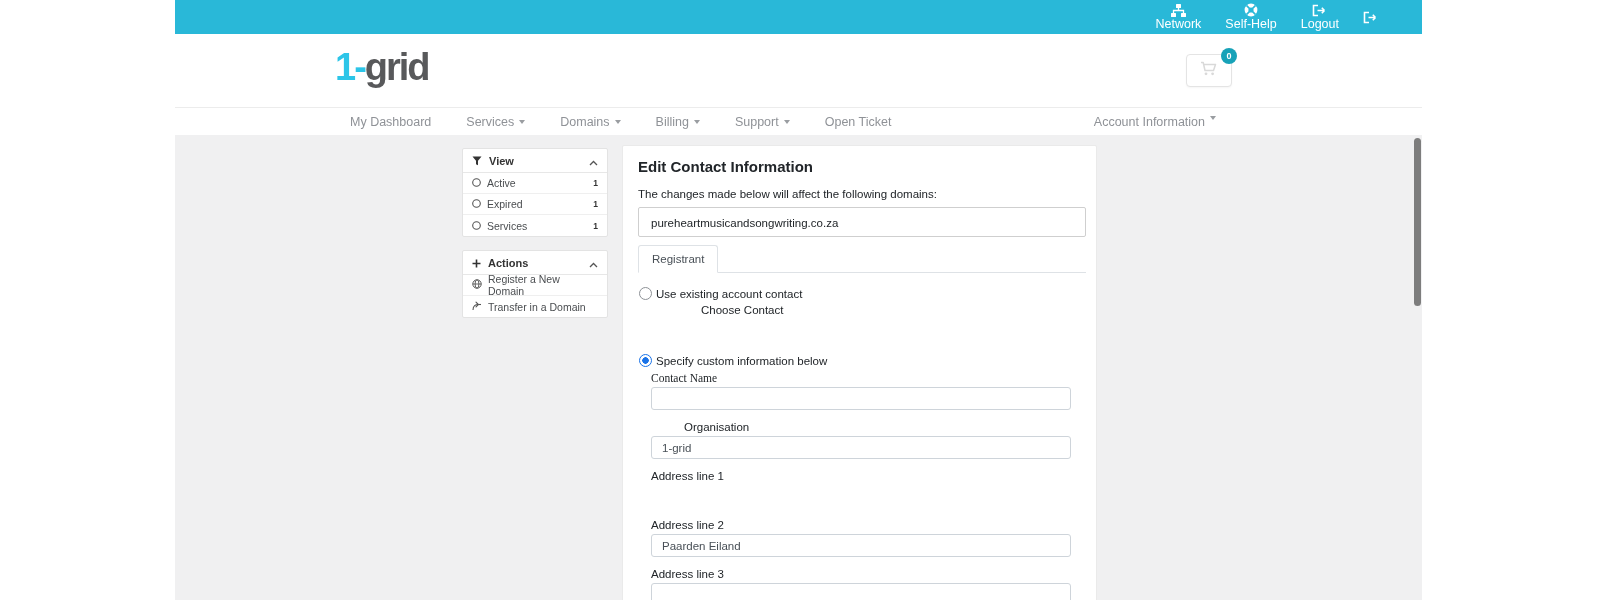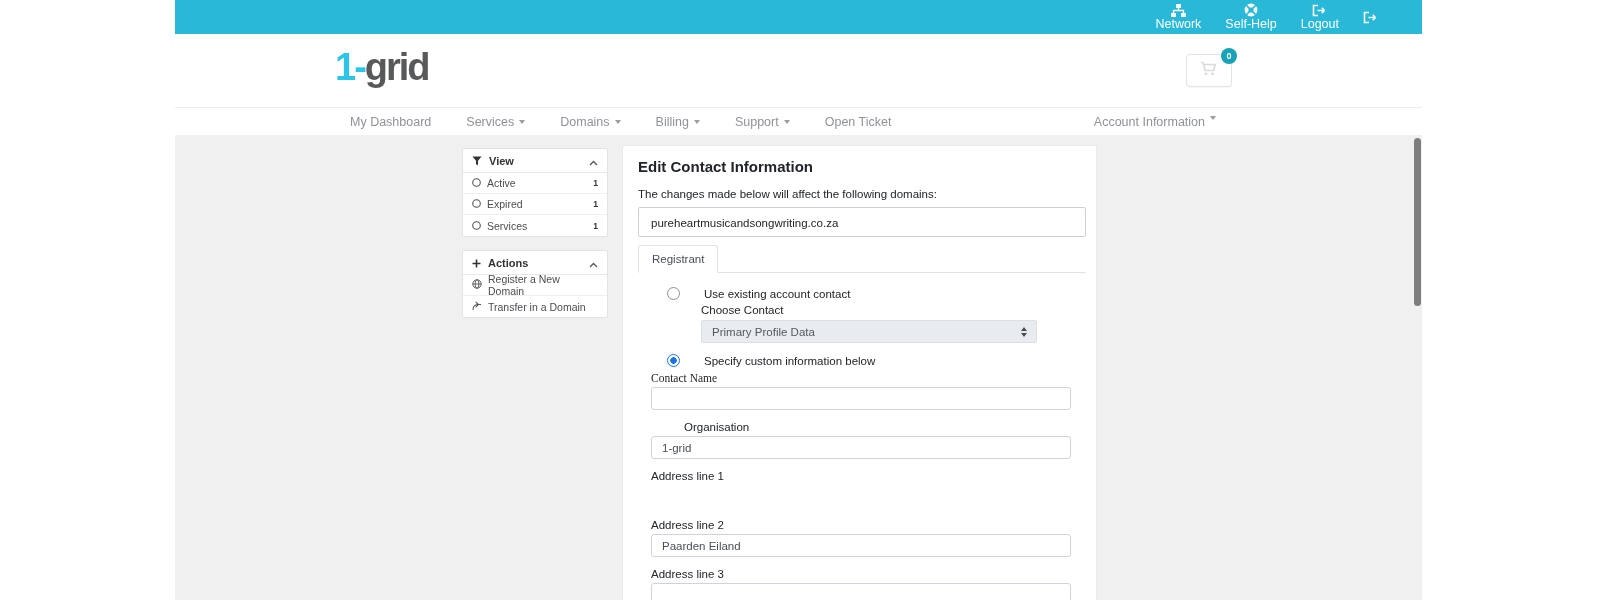--- a/index.html
+++ b/index.html
@@ -53,21 +53,21 @@
   .mc-title { position:absolute; left:15px; top:12px; font-size:15px; font-weight:700; color:#212529; }
   .mc-desc  { position:absolute; left:15px; top:42px; font-size:11.5px; color:#212529; }
   .listbox  { position:absolute; left:15px; top:61px; width:448px; height:30px; background:#fff;
               border:1px solid #cfcfcf; border-radius:2px; overflow:hidden; }
   .listbox .opt { height:30px; line-height:30px; padding-left:12px; font-size:11.5px; color:#212529; cursor:pointer; }
   .tabs { position:absolute; left:15px; top:99px; width:448px; height:28px; border-bottom:1px solid #dee2e6; }
   .tab  { position:absolute; left:0; bottom:-1px; height:28px; line-height:27px; padding:0 13px;
           background:#ffffff; border:1px solid #dee2e6; border-bottom:1px solid #ffffff;
           border-radius:3px 3px 0 0; font-size:11.5px; color:#495057; cursor:pointer; }
 
-  .radio-row { position:absolute; left:44px; display:flex; align-items:center; gap:24px; font-size:11.5px; color:#212529; }
+  .radio-row { position:absolute; left:16px; display:flex; align-items:center; gap:4px; font-size:11.5px; color:#212529; }
   .radio { width:13px; height:13px; border-radius:50%; background:#ffffff; border:1px solid #8d9196; flex:0 0 auto; cursor:pointer; }
   .radio.on { border:1px solid #1a73e8; background:radial-gradient(circle at center, #1a73e8 0 3px, #ffffff 3.5px); }
 
   .sub-label { position:absolute; left:78px; top:158px; font-size:11.5px; color:#212529; }
   .select { position:absolute; left:78px; top:174px; width:336px; height:23px; background:#e9ecef;
             border:1px solid #dbdfe3; border-radius:2px; display:flex; align-items:center; cursor:default; }
   .select .val { padding-left:10px; font-size:11.5px; color:#55595d; }
   .select .sort { margin-left:auto; margin-right:9px; display:flex; flex-direction:column; gap:2px; }
   .select .sort i { display:block; width:0; height:0; border-left:3.5px solid transparent; border-right:3.5px solid transparent; }
   .select .sort i.up { border-bottom:4px solid #4a4d50; }
@@ -261,27 +261,20 @@
         <div class="tabs">
           <div class="tab">Registrant</div>
         </div>
 
         <div class="radio-row" style="top:141px;">
           <span class="radio"></span>
           <span>Use existing account contact</span>
         </div>
 
         <div class="sub-label">Choose Contact</div>
-        <div class="select">
-          <span class="val">Primary Profile Data</span>
-          <span class="sort">
-              <i class="up"></i>
-              <i class="dn"></i>
-            </span>
-        </div>
 
         <div class="radio-row" style="top:208px;">
           <span class="radio on"></span>
           <span>Specify custom information below</span>
         </div>
 
         <div class="f-label" style="top:226px;font-family:Liberation Serif, serif;">Contact Name</div>
         <input class="f-input" style="top: 241px;" value="">
 
         <div class="f-label" style="top:275px;margin-left:33px;">Organisation</div>

